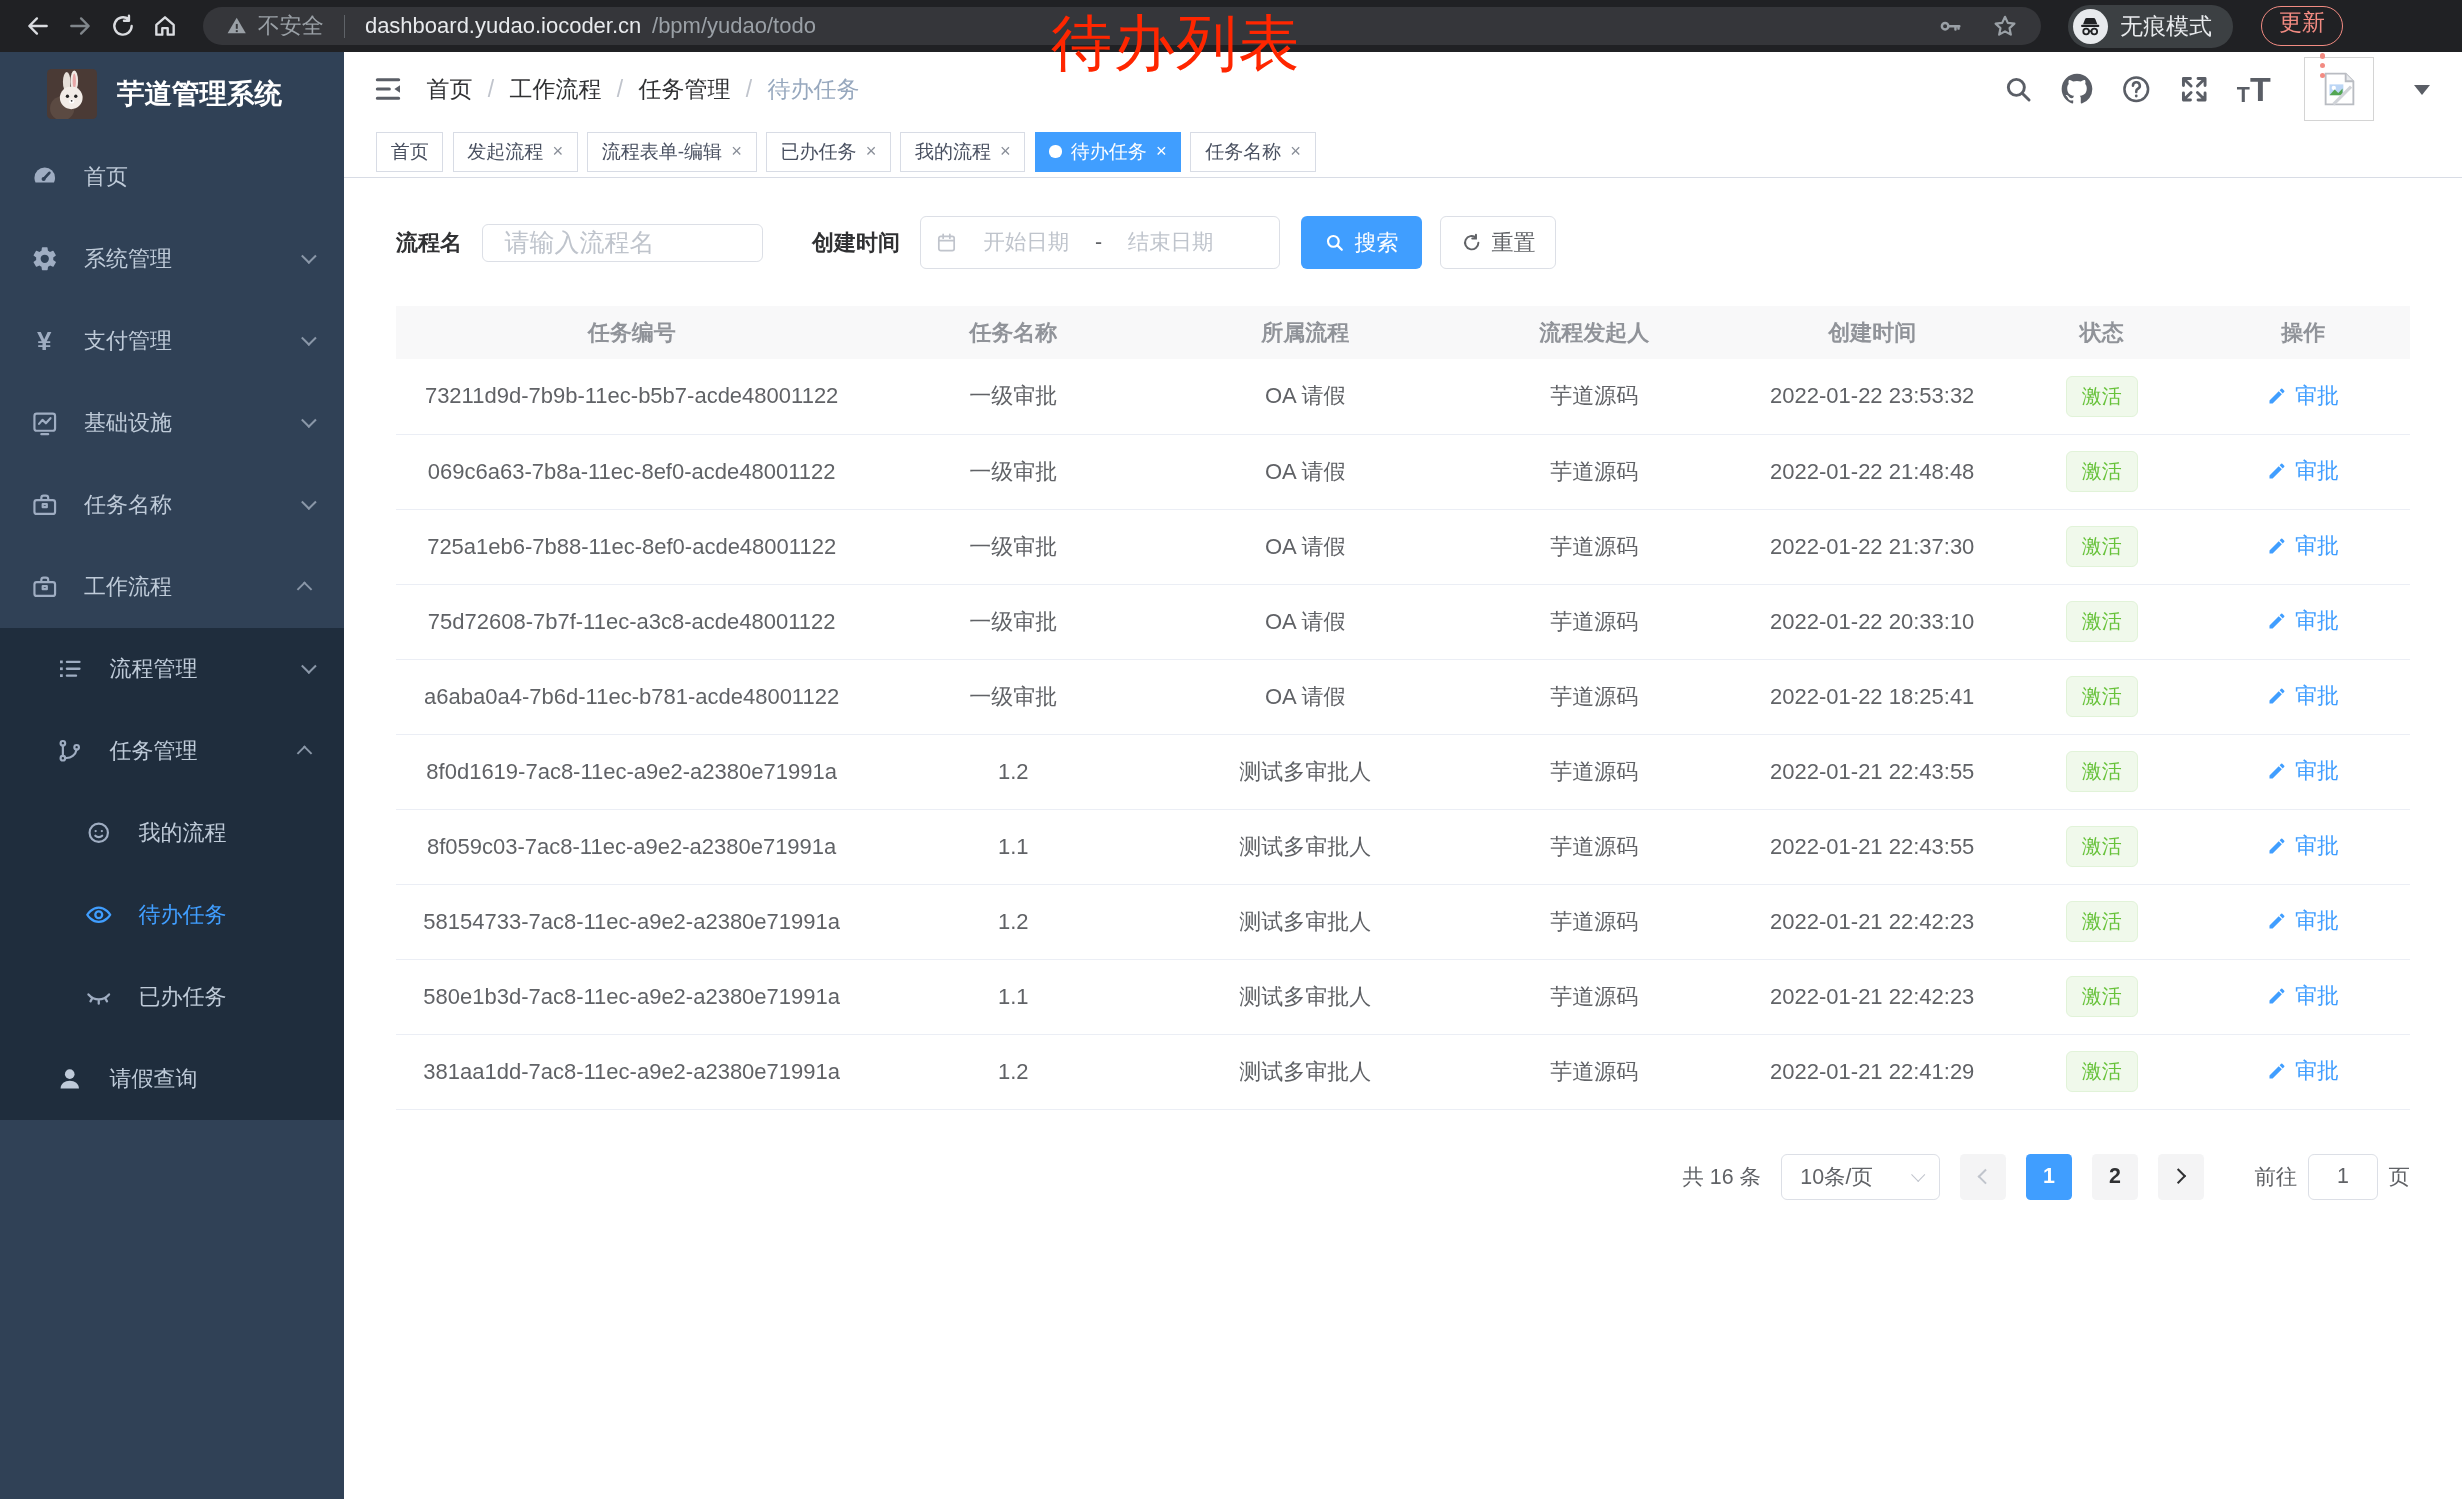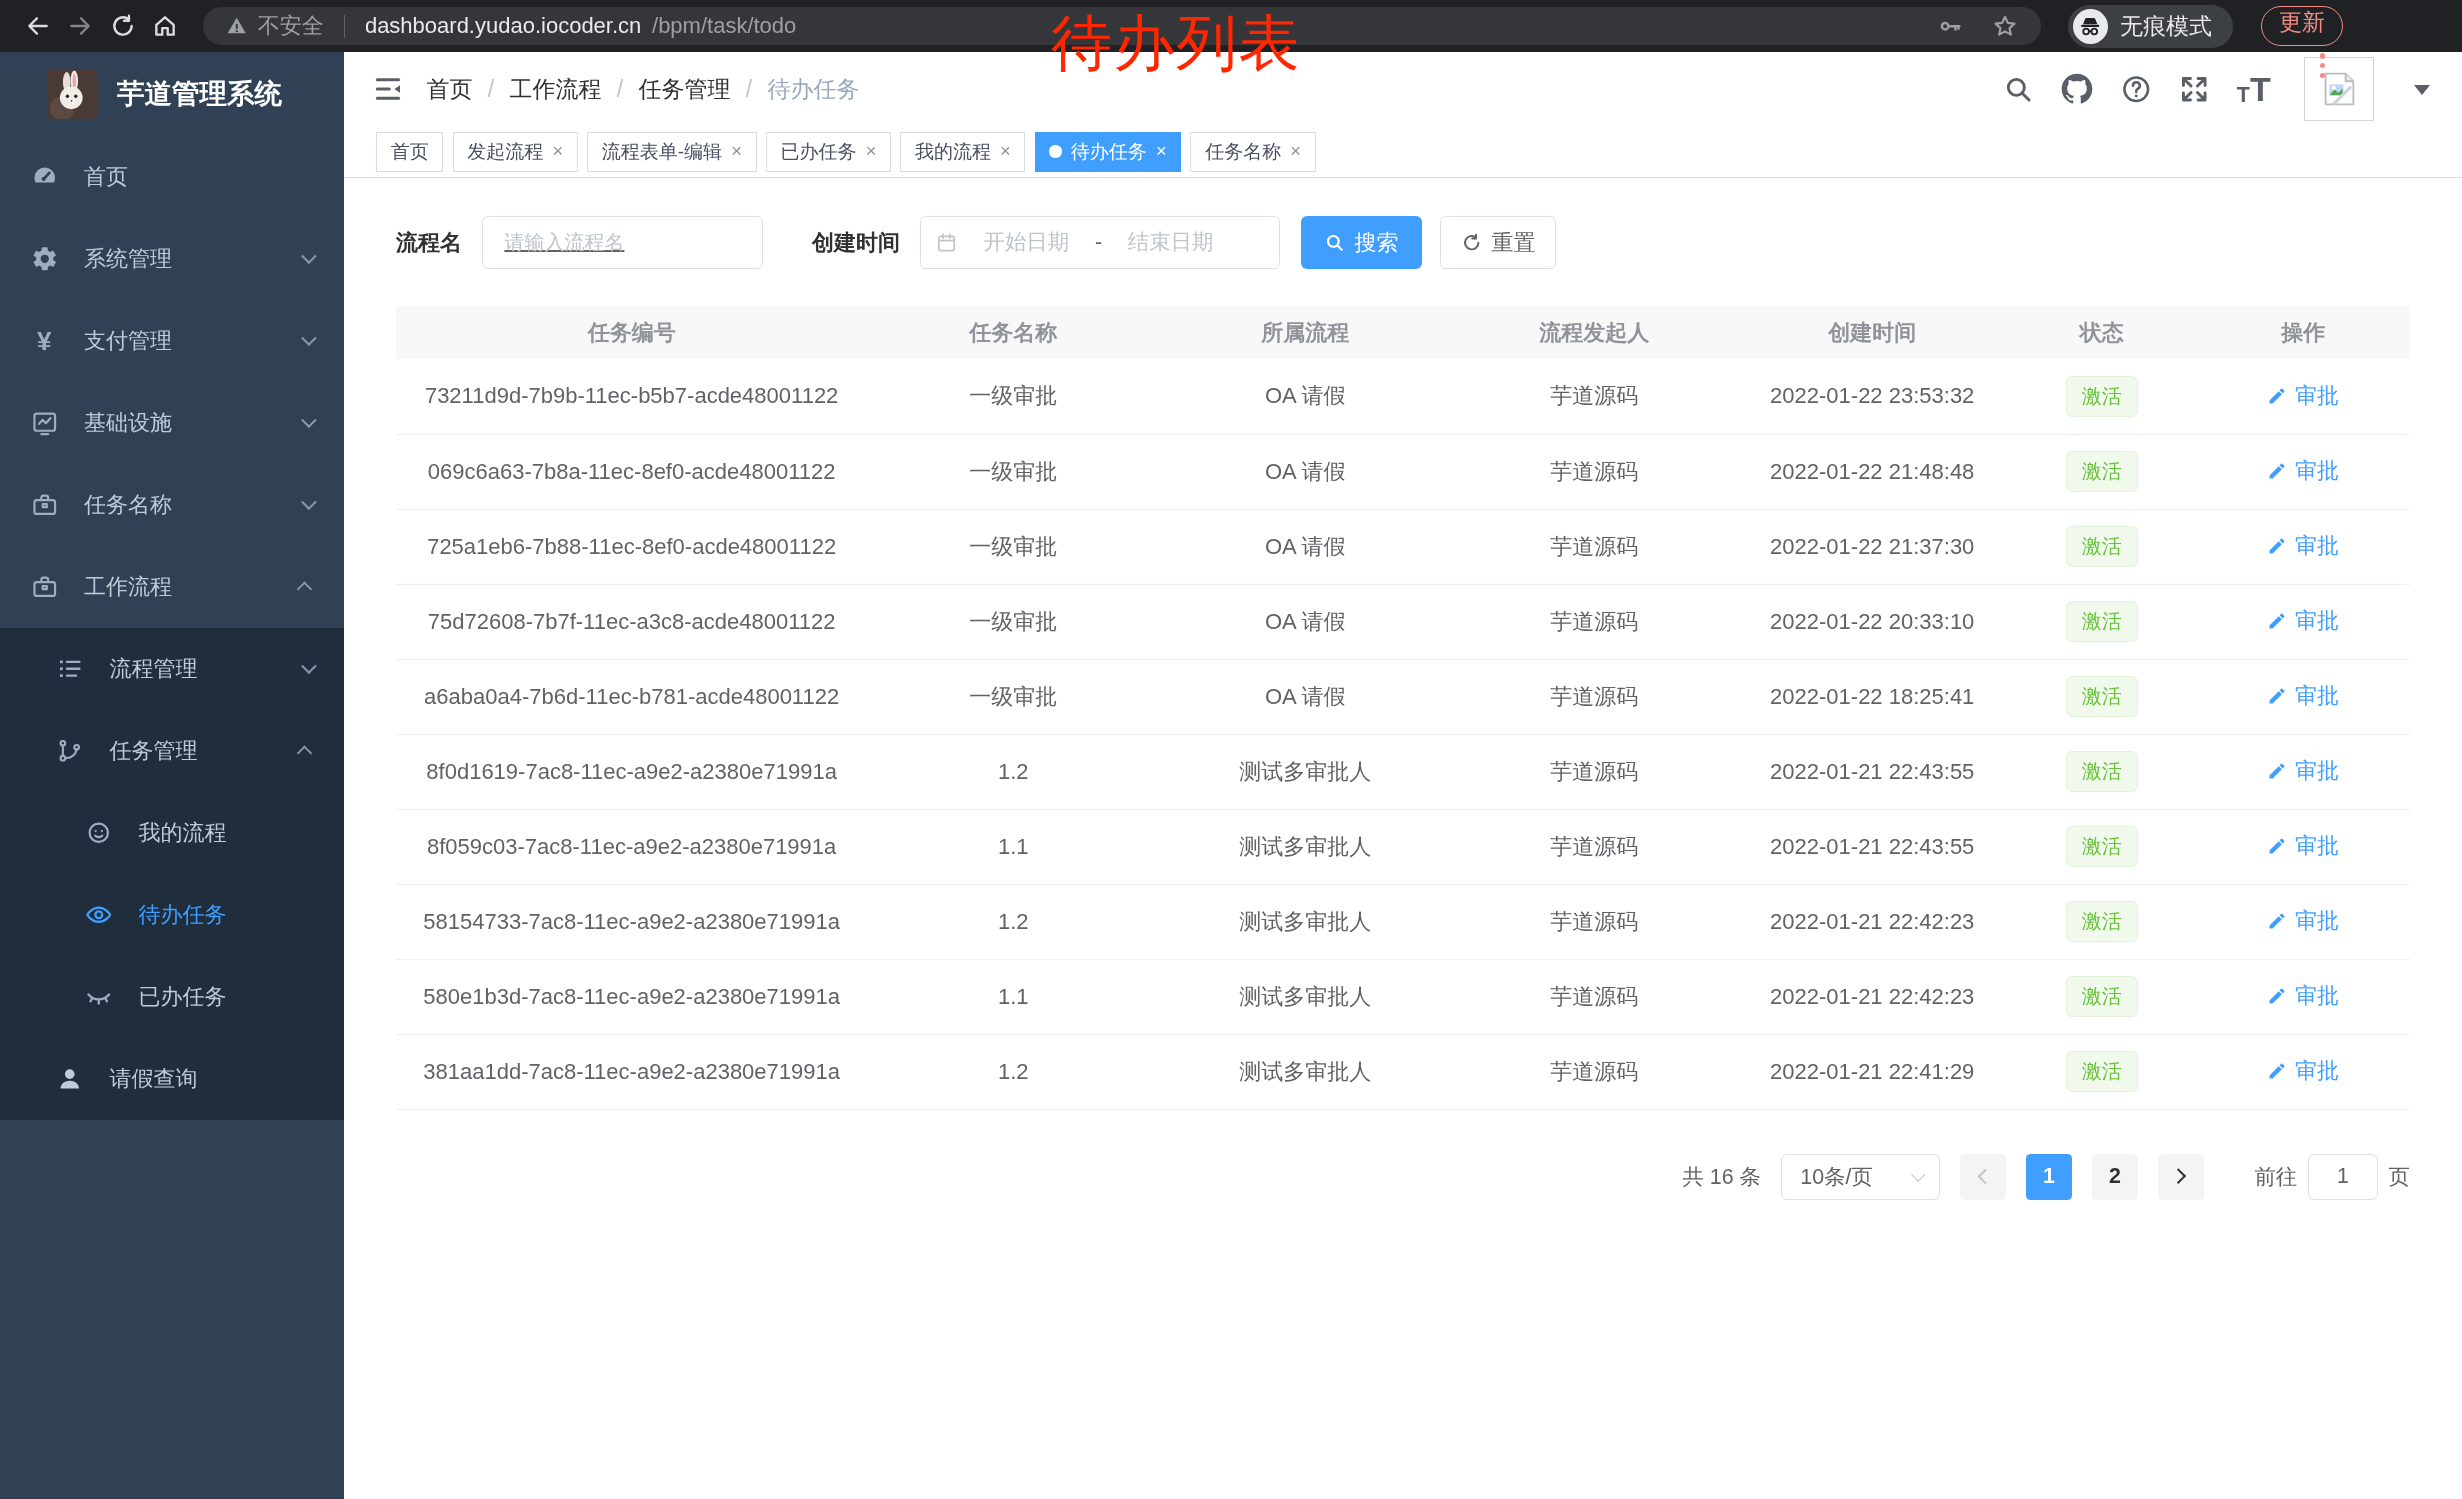--- a/index.html
+++ b/index.html
@@ -98,24 +98,23 @@
   .tab.active .dot { display: inline-block; width: 12.2px; height: 12.2px; border-radius: 50%; background: #fff; }
   .close-icon { font-size: 18.3px; color: #8a8f99; line-height: 1; cursor: pointer; }
   .tab.active .close-icon { color: #fff; }
 
   
   .content { flex: 1; padding: 0 52px; }
   .filter-row { margin-top: 38px; display: flex; align-items: center; font-size: 22px; color: #303133; }
   .f-label { font-weight: 700; margin-right: 20px; white-space: nowrap; }
   .f-label.second { margin-left: 49px; }
   .text-input {
-    width: 281px; height: 53px; border: 1.5px solid #dcdfe6; border-radius: 6.1px;
-    padding: 0 21.4px; font-size: 20px; color: #606266; outline: none;
+    width: 281px; height: 38px; border: 1.5px solid #dcdfe6; border-radius: 6.1px;
+    padding: 0 21.4px; font-size: 25px; color: #606266; outline: none;
     font-family: "Liberation Sans", "DejaVu Sans", sans-serif;
-    text-decoration: underline;
   }
   input::placeholder { color: #bfc4cc; }
   .date-box {
     width: 360px; height: 53px; border: 1.5px solid #dcdfe6; border-radius: 6.1px;
     display: flex; align-items: center; padding: 0 13.7px; gap: 4.6px; color: #bfc4cc;
   }
   .date-input { border: none; outline: none; width: 128px; font-size: 21.4px; text-align: center; color: #606266; font-family: "Liberation Sans", "DejaVu Sans", sans-serif; }
   .range-sep { color: #606266; font-size: 21.4px; }
   .btn { height: 53px; border-radius: 6.1px; font-size: 22px; display: inline-flex; align-items: center; gap: 9.2px; cursor: pointer; border: none; font-family: inherit; }
   .btn-search { margin-left: 21px; padding: 0 23px; background: #409eff; color: #fff; }
@@ -184,21 +183,21 @@
     <span>
       <svg width="21.4" height="21.4" viewBox="0 0 24 24">
           <path d="M12 3 1.8 20.5h20.4z" fill="#9aa0a6"></path>
           <rect x="11" y="10" width="2.2" height="5.5" fill="#35363a"></rect>
           <rect x="11" y="17" width="2.2" height="2.2" fill="#35363a"></rect>
         </svg>
     </span>
     <span>不安全</span>
     <span class="omni-divider"></span>
     <span class="url-host">dashboard.yudao.iocoder.cn</span>
-      <span class="url-path">/bpm/task/todo</span>
+      <span class="url-path">/bpm/yudao/todo</span>
     <span class="omni-spacer"></span>
     <span class="omni-right">
       <span>
         <svg width="24.4" height="24.4" viewBox="0 0 24 24" fill="none" stroke="currentColor" stroke-width="2.4" stroke-linecap="round">
             <circle cx="7" cy="12" r="3.2"></circle>
             <path d="M10.2 12H21M17.2 12v3.2M20.2 12v2.4"></path>
           </svg>
       </span>
       <span>
         <svg width="26" height="26" viewBox="0 0 24 24" fill="none" stroke="currentColor" stroke-width="2" stroke-linejoin="round">

